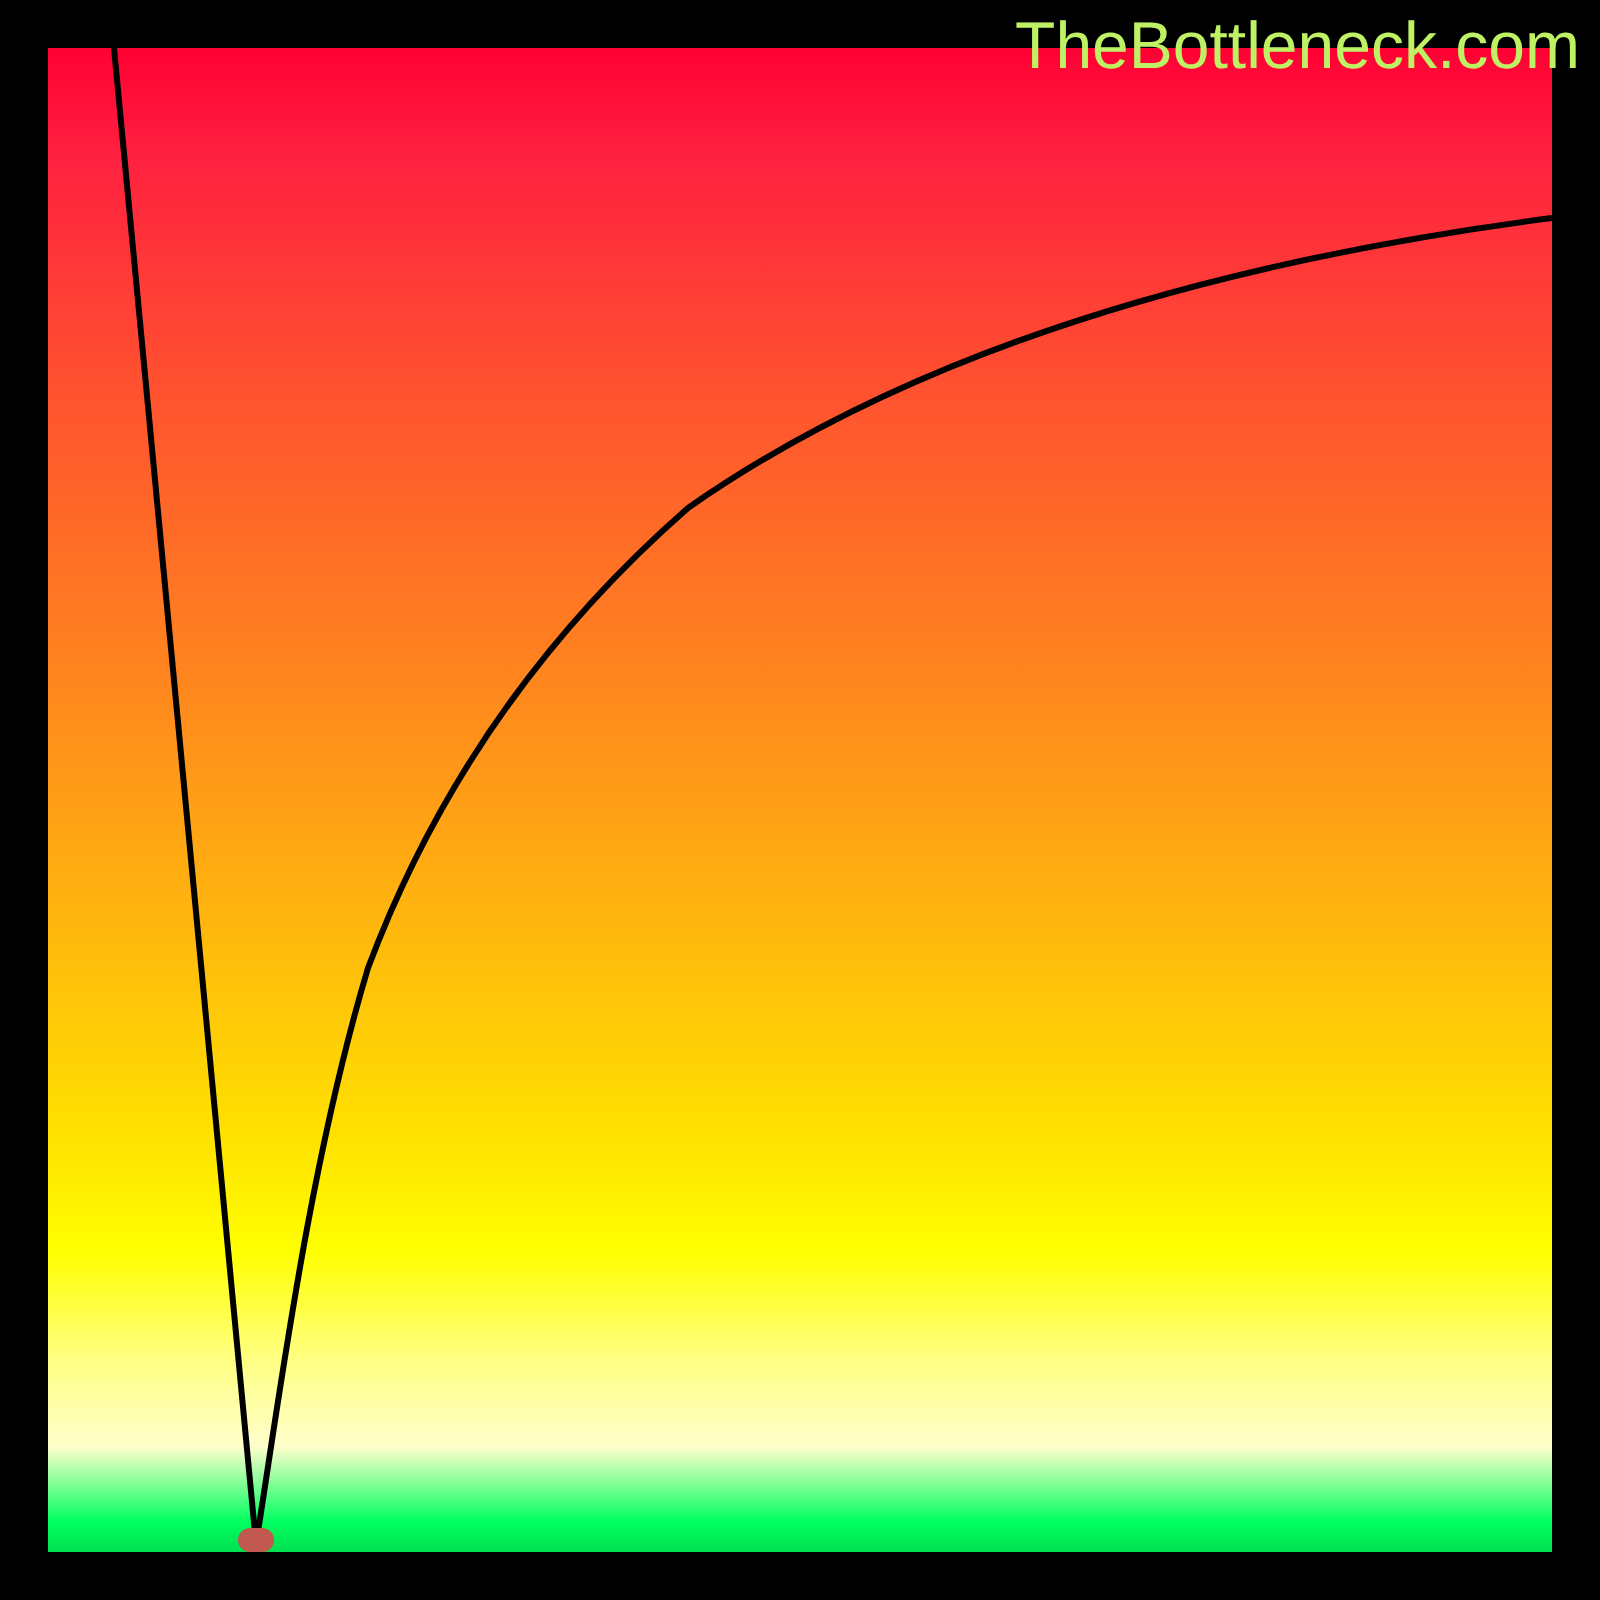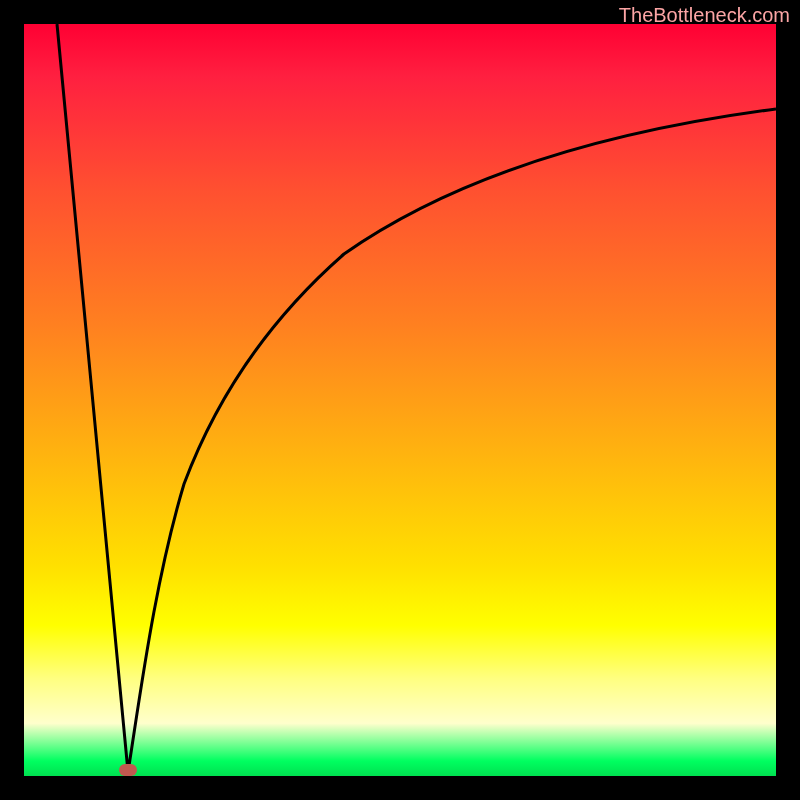--- a/index.html
+++ b/index.html
@@ -30,22 +30,22 @@
         #ffff00 80%,
         #ffff80 87%,
         #ffffcc 93%,
         #00ff60 98%,
         #00e050 100%);
     }
     .watermark {
       position: absolute;
       top: 4px;
       right: 10px;
-      color: #fca5a5;
-      font-size: 20px;
+      color: #bef264;
+      font-size: 33px;
       font-family: Arial, sans-serif;
       z-index: 10;
     }
     .curve-svg {
       position: absolute;
       top: 0;
       left: 0;
       width: 100%;
       height: 100%;
     }

